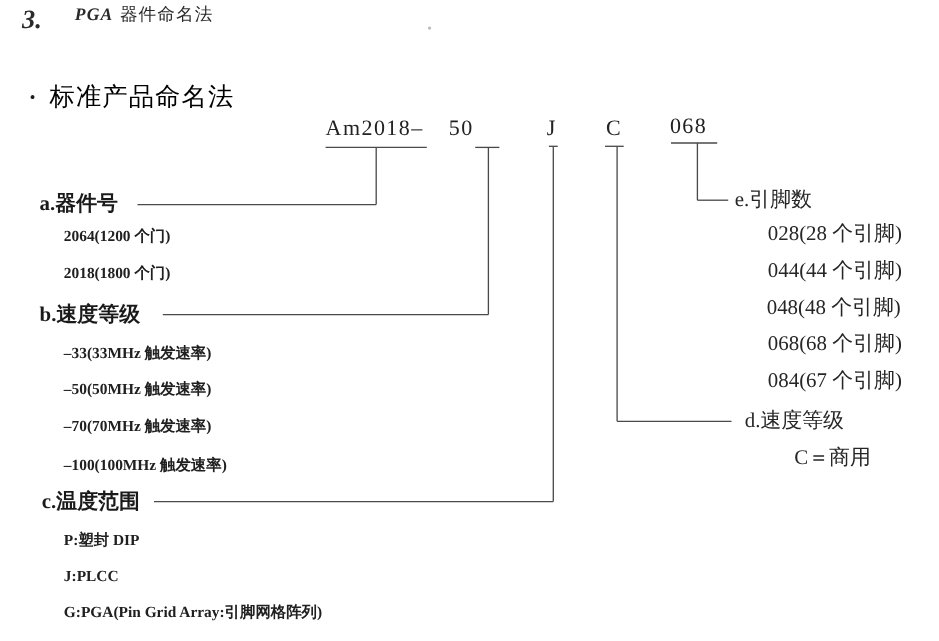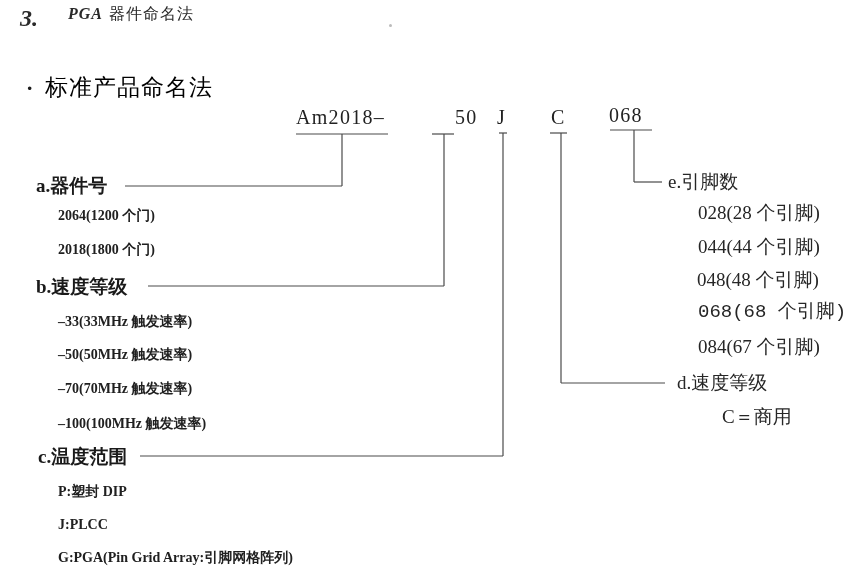--- a/index.html
+++ b/index.html
@@ -27,21 +27,21 @@
 <span class="abs title-text" style="left:68px; top:6px;">
   <span class="latin">PGA</span><span>器件命名法</span>
 </span>
 <span class="speck" style="left:389px; top:24px;"></span>
 
 <span class="abs sub-bullet" style="left:26px; top:77px;">·</span>
 <span class="abs sub-title" style="left:45px; top:76px;">标准产品命名法</span>
 
 <div>
   <span class="abs seg" style="left:296px; top:107px;">Am2018–</span>
-  <span class="abs seg" style="left:455px; top:107px;">50</span>
+  <span class="abs seg" style="left:408px; top:107px;">50</span>
   <span class="abs seg" style="left:497px; top:107px;">J</span>
   <span class="abs seg" style="left:551px; top:107px;">C</span>
   <span class="abs seg" style="left:609px; top:105px;">068</span>
 </div>
 
 <svg class="connectors" width="854" height="583">
   <line x1="296" y1="134" x2="388" y2="134"></line>
   <line x1="342" y1="134" x2="342" y2="186"></line>
   <line x1="125" y1="186" x2="342" y2="186"></line>
 
@@ -81,20 +81,20 @@
   <span class="abs item" style="left:58px; top:485px;">P:塑封 DIP</span>
   <span class="abs item" style="left:58px; top:518px;">J:PLCC</span>
   <span class="abs item" style="left:58px; top:551px;">G:PGA(Pin Grid Array:引脚网格阵列)</span>
 </div>
 
 <div>
   <span class="abs rlabel" style="left:668px; top:172px;">e.引脚数</span>
   <span class="abs ritem" style="left:698px; top:203px;">028(28 个引脚)</span>
   <span class="abs ritem" style="left:698px; top:237px;">044(44 个引脚)</span>
   <span class="abs ritem" style="left:697px; top:270px;">048(48 个引脚)</span>
-  <span class="abs ritem" style="left:698px; top:303px;font-family:Liberation Mono, monospace;">068(68 个引脚)</span>
+  <span class="abs ritem" style="left:698px; top:303px;">068(68 个引脚)</span>
   <span class="abs ritem" style="left:698px; top:337px;">084(67 个引脚)</span>
 </div>
 
 <div>
   <span class="abs rlabel" style="left:677px; top:373px;">d.速度等级</span>
   <span class="abs ritem" style="left:722px; top:407px;">C＝商用</span>
 </div>
 
 </body></html>

